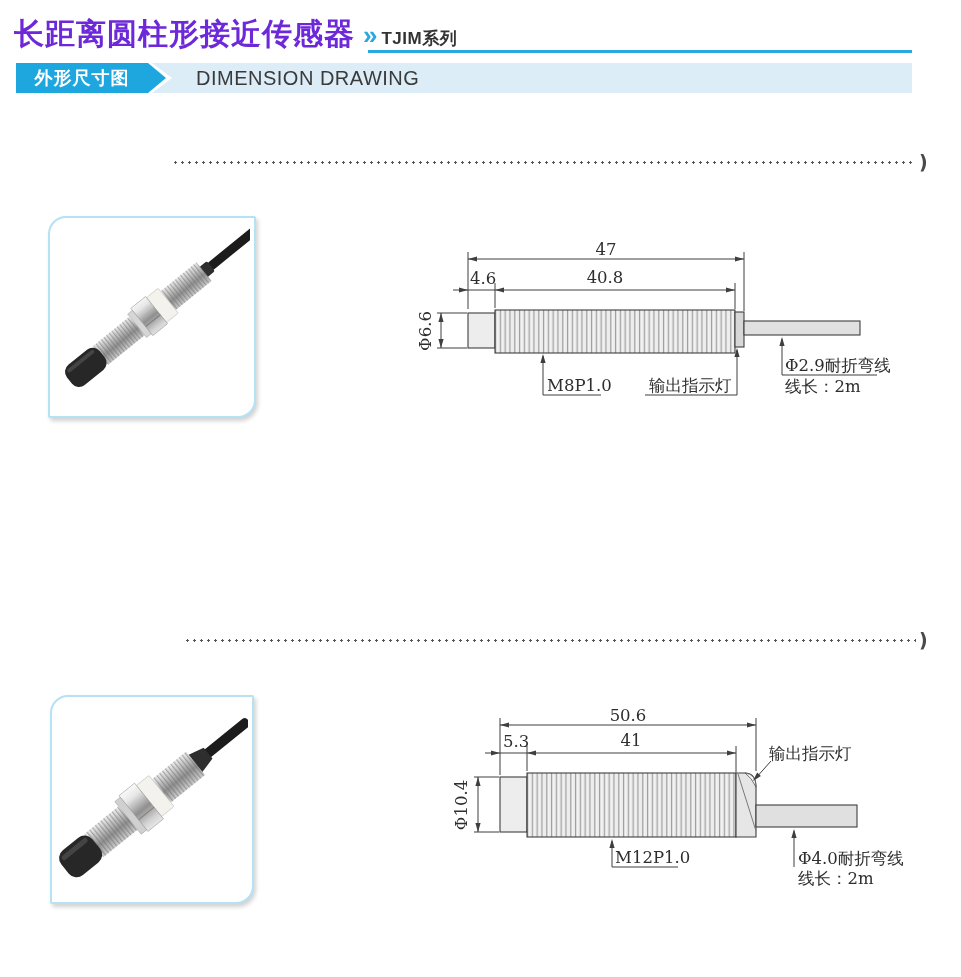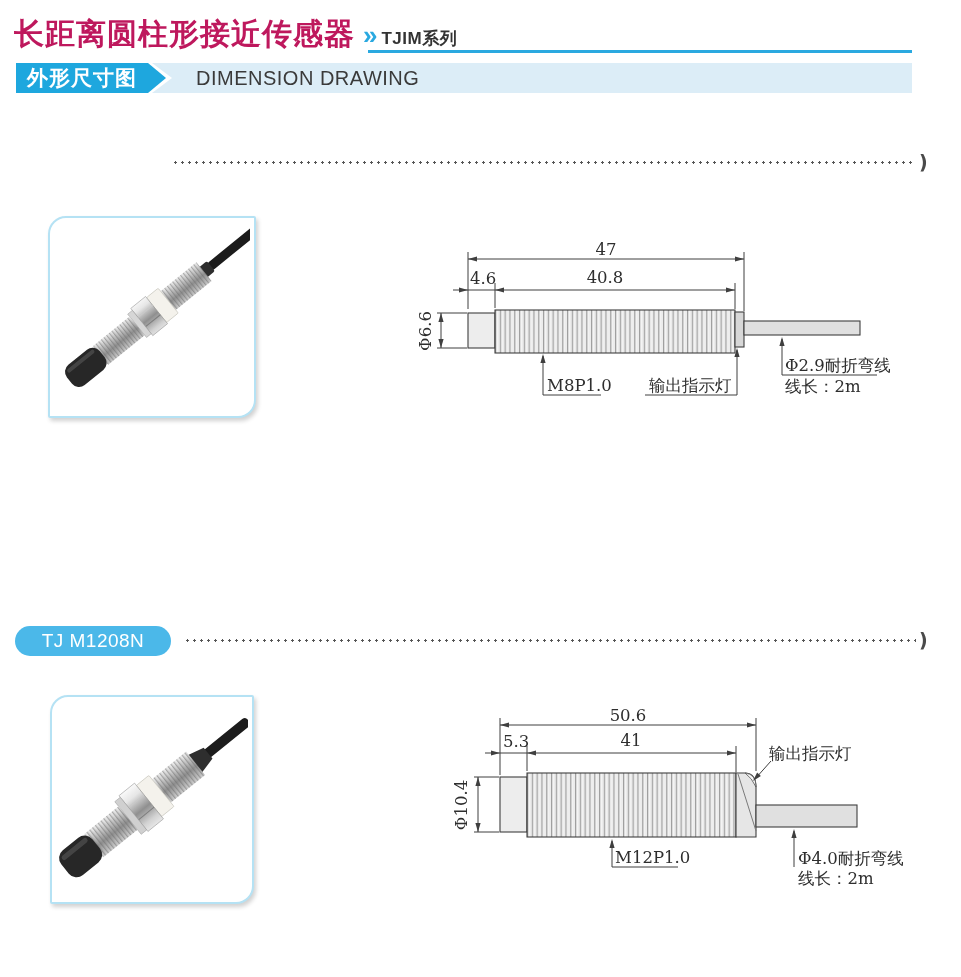--- a/index.html
+++ b/index.html
@@ -1,33 +1,33 @@
 <!DOCTYPE html>
 <html><head>
 <meta charset="utf-8">
 <style>
   html,body{margin:0;padding:0;background:#ffffff;}
   .page{position:relative;width:961px;height:977px;background:#fff;overflow:hidden;
         font-family:"Liberation Sans",sans-serif;}
 
   
   .title-row{position:absolute;left:14px;top:14px;display:flex;align-items:baseline;}
-  .main-title{font-size:30px;font-weight:bold;color:#be185d;letter-spacing:1px;}
+  .main-title{font-size:30px;font-weight:bold;color:#6d28d9;letter-spacing:1px;}
   .title-chevron{font-size:26px;font-weight:bold;color:#2aa9e0;margin-left:8px;}
   .series-label{font-size:17px;color:#333;margin-left:4px;font-weight:bold;letter-spacing:.5px;}
   .series-underline{position:absolute;left:368px;top:50px;width:544px;height:3px;background:#2aa9e0;}
 
   
   .band{position:absolute;left:16px;top:63px;width:896px;height:30px;background:#dcedf7;}
   .banner-tag-outline{position:absolute;left:16px;top:63px;width:156px;height:30px;background:#ffffff;
     clip-path:polygon(0 0,136px 0,156px 15px,136px 30px,0 30px);}
   .banner-tag{position:absolute;left:16px;top:63px;width:150px;height:30px;background:#1ea7de;
     clip-path:polygon(0 0,132px 0,150px 15px,132px 30px,0 30px);
     display:flex;align-items:center;}
-  .banner-tag span{width:132px;text-align:center;color:#fff;font-size:21px;font-weight:bold;letter-spacing:1px;}
+  .banner-tag span{width:132px;text-align:center;color:#fff;font-size:18px;font-weight:bold;letter-spacing:1px;}
   .banner-en{position:absolute;left:196px;top:63px;height:30px;line-height:31px;font-size:20px;color:#3a3a3a;
     letter-spacing:.5px;font-weight:500;}
 
   
   .pill{position:absolute;background:#4bb8e9;color:#fff;border-radius:16px;
         display:flex;align-items:center;justify-content:center;
         font-size:19px;letter-spacing:.5px;}
   .pill1{left:16px;top:147px;width:142px;height:31px;}
   .pill2{left:15px;top:626px;width:156px;height:30px;}
   .leader{position:absolute;height:3px;
@@ -157,23 +157,20 @@
     <line class="dim-line" x1="230" y1="167" x2="322" y2="167"></line>
     <text class="dim" x="234" y="163">输出指示灯</text>
 
     <polygon class="arr" points="367,109 364.4,118 369.6,118"></polygon>
     <line class="dim-line" x1="367" y1="111" x2="367" y2="147"></line>
     <line class="dim-line" x1="367" y1="147" x2="462" y2="147"></line>
     <text class="dim" x="370" y="143">Φ2.9耐折弯线</text>
     <text class="dim" x="370" y="164">线长：2m</text>
   </svg>
 
-  <div class="pill pill2">
-    <span>TJ M1208N</span>
-  </div>
   <div class="leader leader2"></div>
   <span class="leader-end le2">)</span>
 
   <div class="photo-frame pf2">
     <svg width="196" height="201" viewBox="0 0 196 201">
       <defs>
         <linearGradient id="met2" x1="0" y1="-26" x2="0" y2="26" gradientUnits="userSpaceOnUse">
           <stop offset="0" stop-color="#ffffff"></stop>
             <stop offset="0.25" stop-color="#e6e6e6"></stop>
           <stop offset="0.55" stop-color="#8f8f8f"></stop>

